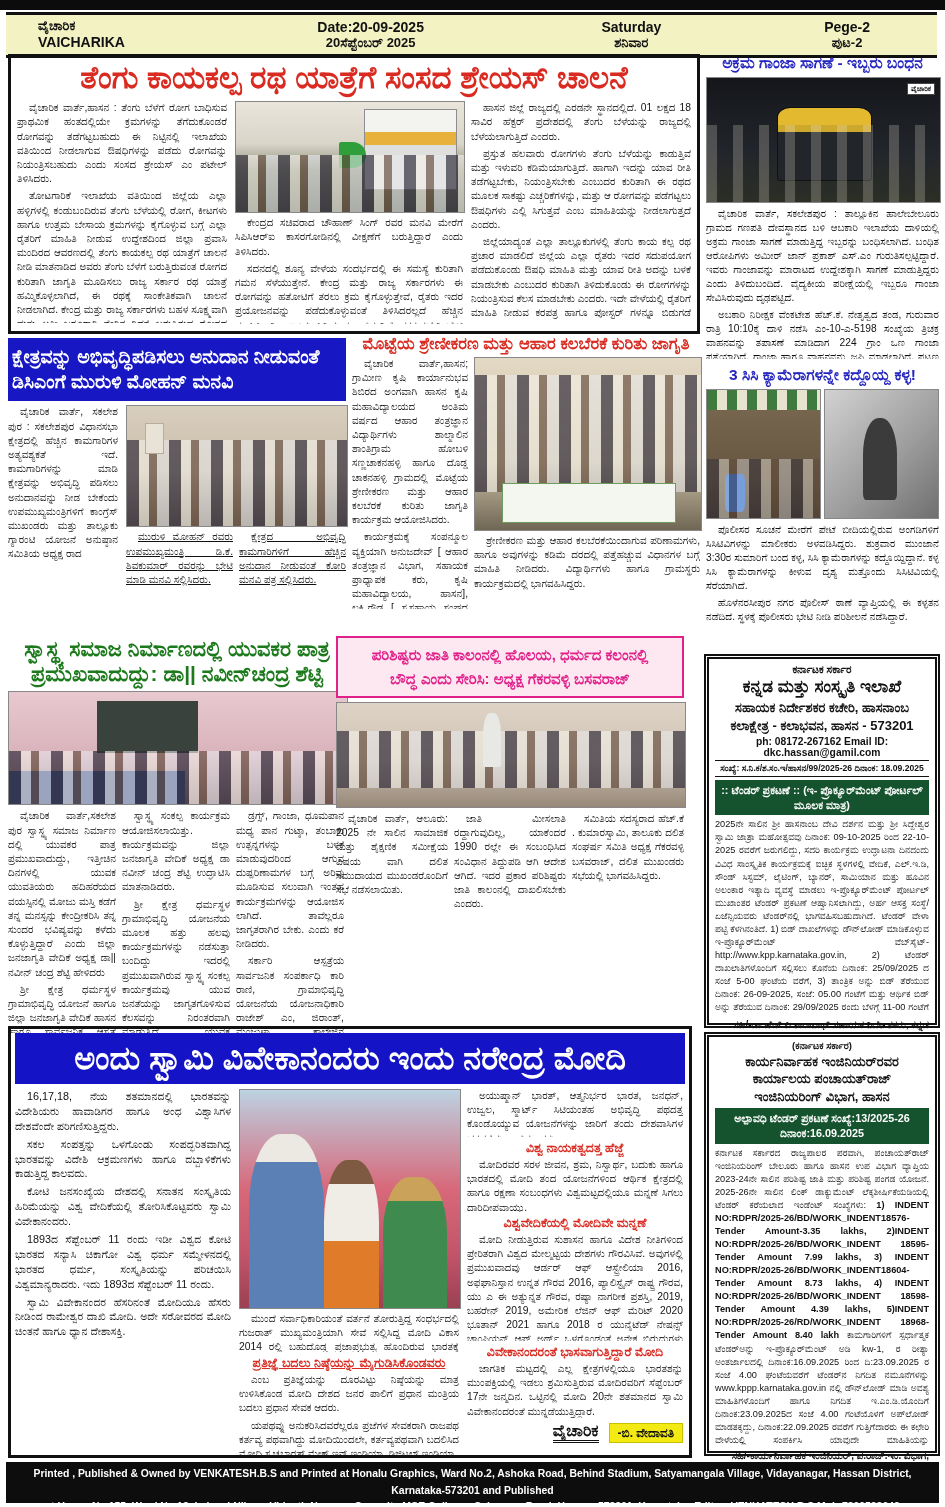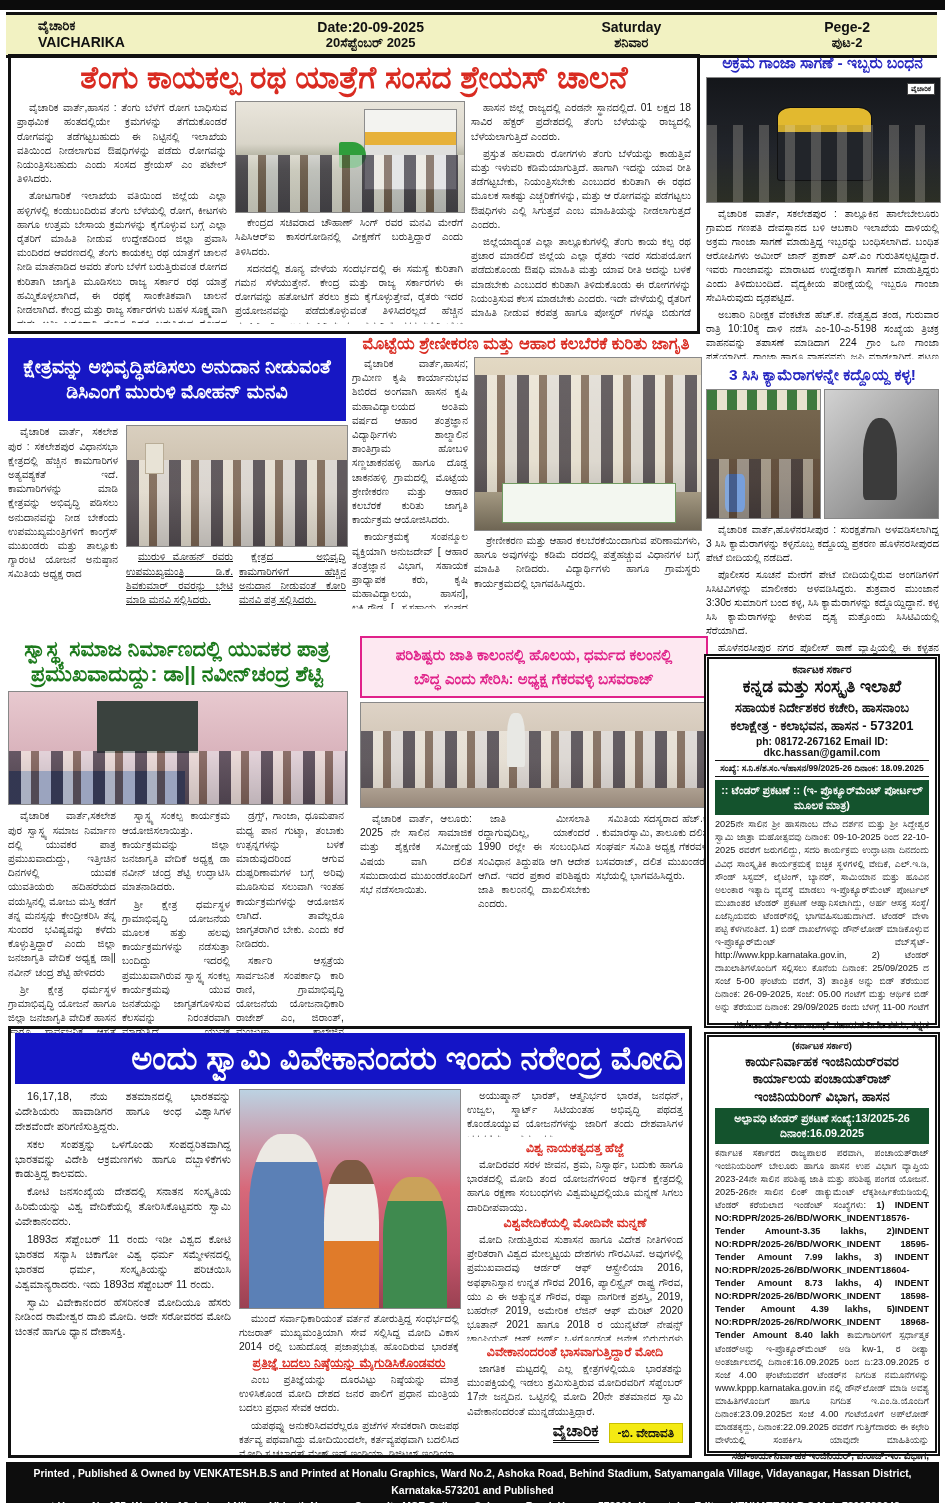--- a/index.html
+++ b/index.html
@@ -21,34 +21,34 @@
   
   .photo{position:relative;overflow:hidden;border:1px solid #888;background:#9aa0a6;}
   .figs{position:absolute;bottom:0;left:0;right:0;height:52%;opacity:.85;filter:blur(.6px);
         background:repeating-linear-gradient(90deg,rgba(48,44,58,.8) 0 12px,rgba(246,243,235,.7) 12px 22px,rgba(96,72,58,.75) 22px 30px,rgba(232,233,238,.65) 30px 42px);}
   .shape{position:absolute;}
   
   .art1{top:54px;left:8px;width:692px;height:280px;border:3px solid #111;padding:2px 6px;box-sizing:border-box;}
   .art1 .hl{font-size:31px;font-weight:bold;color:#d92b21;text-align:center;line-height:1.1;margin:2px 0 6px;}
   
   .art2{top:338px;left:8px;width:338px;height:292px;}
-  .bluebox{background:#1717c4;color:#fff;font-weight:bold;text-align:center;font-size:19px;line-height:1.3;padding:17px 4px;}
+  .bluebox{background:#1717c4;color:#fff;font-weight:bold;font-size:19px;line-height:1.3;padding:7px 4px;}
   
   .art3{top:334px;left:352px;width:348px;height:296px;}
   .redhl{color:#d92b21;font-weight:bold;text-align:center;font-size:16.5px;line-height:1.15;margin:0 0 4px;}
   
   .art4{top:636px;left:8px;width:338px;height:386px;}
   .greenhl{color:#1c7a1c;font-weight:bold;text-align:center;font-size:21px;line-height:1.2;margin:0 0 5px;}
   
-  .art5{top:636px;left:360px;width:348px;height:386px;}
+  .art5{top:636px;left:336px;width:348px;height:386px;}
   .pinkbox{border:2px solid #e0218a;background:#fde8f1;color:#e0218a;font-weight:bold;
            text-align:center;font-size:15px;line-height:1.6;padding:5px 6px;}
   
   .art6{top:1026px;left:8px;width:684px;height:432px;border:3px solid #111;padding:4px;box-sizing:border-box;}
-  .bluebar{background:#1414c6;color:#fff;font-weight:bold;text-align:right;font-size:32px;padding:7px 2px;margin-bottom:5px;}
+  .bluebar{background:#1414c6;color:#fff;font-weight:bold;text-align:center;font-size:32px;padding:7px 2px;margin-bottom:5px;}
   .subred{color:#d92b21;font-weight:bold;text-align:center;font-size:12.5px;margin:4px 0 2px;}
   .subred.ul{text-decoration:underline;}
   .sigrow{display:flex;align-items:center;justify-content:flex-end;gap:10px;margin-top:4px;}
   .brand-kn{font-weight:bold;font-size:16px;border-bottom:3px double #111;}
   .author{background:#f4ea13;font-weight:bold;font-size:12px;padding:2px 8px;border:1px solid #c9c000;}
   
   .r-hl{color:#2525c0;font-weight:bold;text-align:center;font-size:15.5px;line-height:1.2;margin:0 0 4px;}
   .rcol-art{left:706px;width:233px;}
   .credit-tag{position:absolute;top:5px;right:5px;background:#fff;color:#111;font-size:7px;font-weight:bold;padding:1px 3px;border:1px solid #444;}
   
@@ -285,21 +285,20 @@
       <div class="photo ph-shop" style="width:113px;height:128px;">
         <div class="shape" style="top:0;left:0;width:100%;height:16%;background:repeating-linear-gradient(90deg,#3f7a3f 0 10px,#e8e3cf 10px 20px);"></div>
         <div class="shape" style="left:16%;bottom:4%;width:18%;height:30%;background:#2f6fd0;border-radius:18%;"></div>
         <div class="figs" style="height:46%;opacity:.6;"></div>
       </div>
       <div class="photo ph-cctv" style="width:114px;height:128px;">
         <div class="shape" style="left:34%;top:22%;width:30%;height:64%;background:#3b3b3b;border-radius:45% 45% 8% 8%;"></div>
       </div>
     </div>
     <div class="tcol" style="width:233px;height:140px;margin-top:4px;font-size:10.2px;">
-        <p>ವೈಚಾರಿಕ ವಾರ್ತೆ,ಹೊಳೆನರಸೀಪುರ : ಸುರಕ್ಷತೆಗಾಗಿ ಅಳವಡಿಸಲಾಗಿದ್ದ 3 ಸಿಸಿ ಕ್ಯಾಮೆರಾಗಳನ್ನು ಕಳ್ಳನೊಬ್ಬ ಕದ್ದೊಯ್ದ ಪ್ರಕರಣ ಹೊಳೆನರಸೀಪುರದ ಪೇಟೆ ಬೀದಿಯಲ್ಲಿ ನಡೆದಿದೆ.</p>
         <p>ಪೊಲೀಸರ ಸೂಚನೆ ಮೇರೆಗೆ ಪೇಟೆ ಬೀದಿಯಲ್ಲಿರುವ ಅಂಗಡಿಗಳಿಗೆ ಸಿಸಿಟಿವಿಗಳನ್ನು ಮಾಲೀಕರು ಅಳವಡಿಸಿದ್ದರು. ಶುಕ್ರವಾರ ಮುಂಜಾನೆ 3:30ರ ಸುಮಾರಿಗೆ ಬಂದ ಕಳ್ಳ, ಸಿಸಿ ಕ್ಯಾಮೆರಾಗಳನ್ನು ಕದ್ದೊಯ್ದಿದ್ದಾನೆ. ಕಳ್ಳ ಸಿಸಿ ಕ್ಯಾಮೆರಾಗಳನ್ನು ಕೀಳುವ ದೃಶ್ಯ ಮತ್ತೊಂದು ಸಿಸಿಟಿವಿಯಲ್ಲಿ ಸೆರೆಯಾಗಿದೆ.</p>
         <p>ಹೊಳೆನರಸೀಪುರ ನಗರ ಪೊಲೀಸ್ ಠಾಣೆ ವ್ಯಾಪ್ತಿಯಲ್ಲಿ ಈ ಕಳ್ಳತನ ನಡೆದಿದೆ. ಸ್ಥಳಕ್ಕೆ ಪೊಲೀಸರು ಭೇಟಿ ನೀಡಿ ಪರಿಶೀಲನೆ ನಡೆಸಿದ್ದಾರೆ.</p>
       </div>
   </div>
 
   <div class="abs notice" style="top:654px;height:374px;">
     <div class="n-center n-sm">ಕರ್ನಾಟಕ ಸರ್ಕಾರ</div>
     <div class="n-center n-md">ಕನ್ನಡ ಮತ್ತು ಸಂಸ್ಕೃತಿ ಇಲಾಖೆ</div>
     <div class="n-center n-lg">ಸಹಾಯಕ ನಿರ್ದೇಶಕರ ಕಚೇರಿ, ಹಾಸನಾಂಬ</div>
     <div class="n-center n-lg">ಕಲಾಕ್ಷೇತ್ರ - ಕಲಾಭವನ, ಹಾಸನ - 573201</div>

